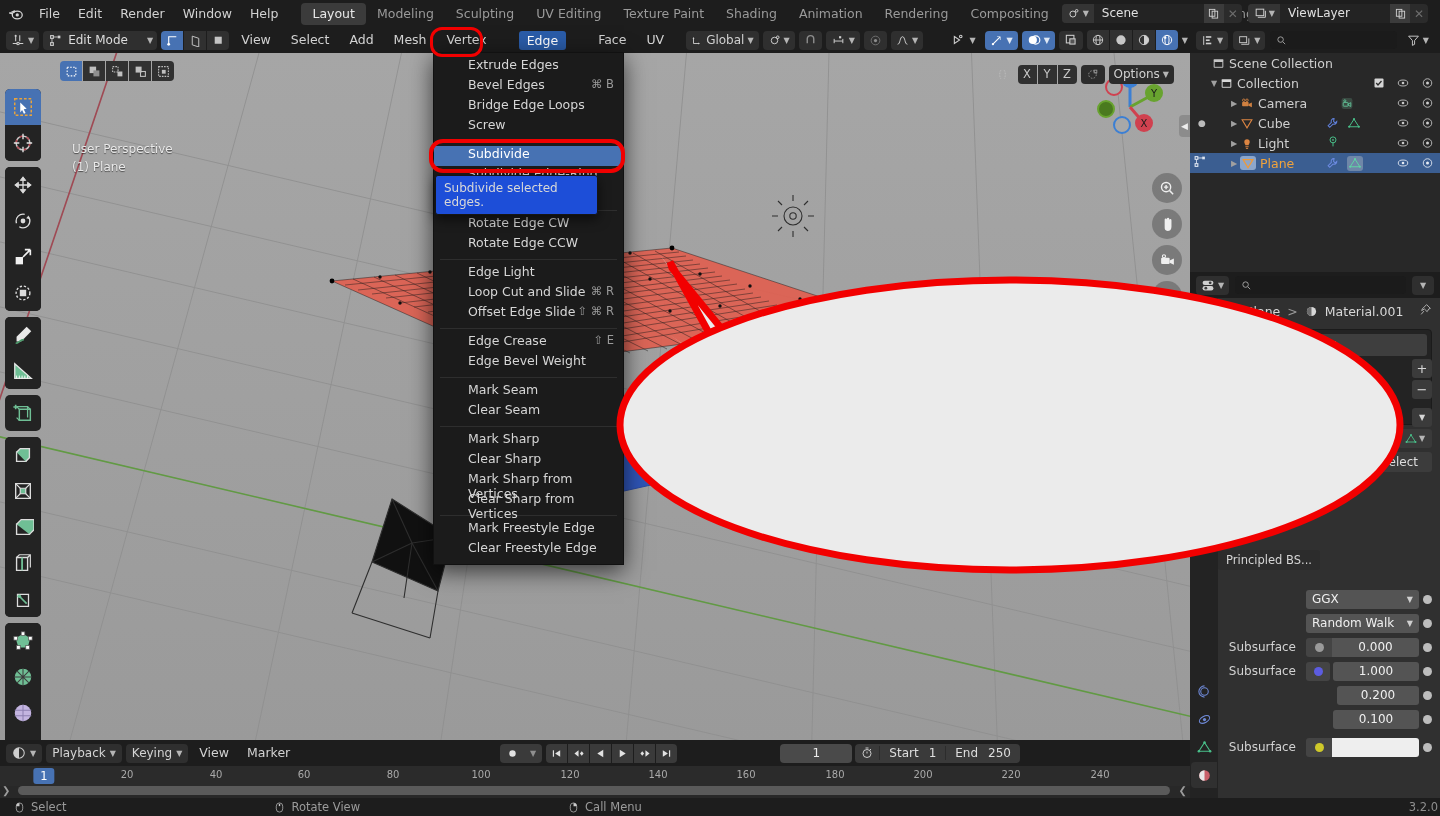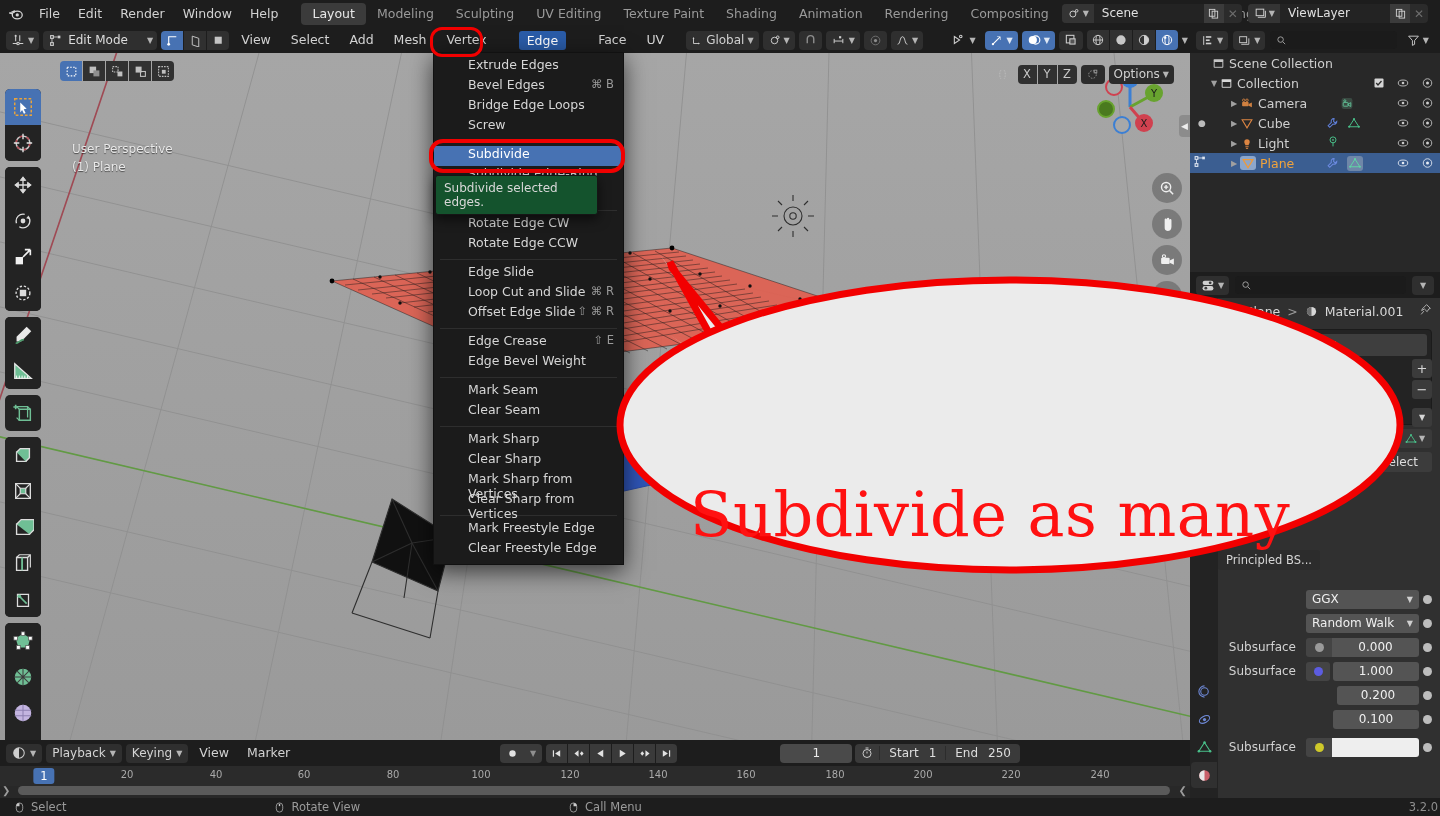--- a/index.html
+++ b/index.html
@@ -55,21 +55,21 @@
   .xyz span:first-child{border-radius:4px 0 0 4px;}
   .xyz span:last-child{border-radius:0 4px 4px 0;}
 
   
   .edgemenu{position:absolute;left:433px;top:52px;width:189px;background:#1b1b1b;border:1px solid #111;
             box-shadow:0 6px 22px rgba(0,0,0,.65);z-index:40;padding:4px 0;}
   .mrow{height:20px;display:flex;align-items:flex-start;padding:0 8px 0 34px;font-size:12.5px;color:#d6d6d6;position:relative;}
   .mrow .sc{position:absolute;right:9px;color:#9a9a9a;font-size:11.5px;}
   .mrow.sel{background:#4772b3;color:#fff;}
   .msep{height:1px;background:#2e2e2e;margin:4px 6px;}
-  .tooltip{position:absolute;left:435px;top:175px;width:145px;background:#14532d;border:1px solid #151515;
+  .tooltip{position:absolute;left:435px;top:175px;width:145px;background:#1d4ed8;border:1px solid #151515;
            border-radius:3px;padding:5px 8px;font-size:12px;color:#d8d8d8;z-index:60;box-shadow:0 4px 12px rgba(0,0,0,.6);}
   .redring{position:absolute;left:429px;top:139px;width:188px;height:26px;border:4px solid #f20000;border-radius:14px;z-index:55;pointer-events:none;}
   .redring2{position:absolute;left:430px;top:27px;width:47px;height:24px;border:3.5px solid #f20000;border-radius:12px;z-index:55;pointer-events:none;}
 
   
   .bubble-wrap{position:absolute;left:610px;top:240px;width:820px;height:340px;z-index:70;pointer-events:none;}
   .bubble-text{position:absolute;left:690px;top:478px;z-index:71;font-family:"DejaVu Serif","Liberation Serif",serif;
                font-size:62px;color:#ff1111;white-space:nowrap;letter-spacing:.5px;}
 
   
@@ -728,21 +728,21 @@
       </div>
     <div class="msep"></div>
     <div class="mrow">
         <span>Rotate Edge CW</span>
       </div>
     <div class="mrow">
         <span>Rotate Edge CCW</span>
       </div>
     <div class="msep"></div>
     <div class="mrow">
-        <span>Edge Slide</span>
+        <span>Edge Light</span>
       </div>
     <div class="mrow">
         <span>Loop Cut and Slide</span>
         <span class="sc">⌘ R</span>
       </div>
     <div class="mrow">
         <span>Offset Edge Slide</span>
         <span class="sc">⇧ ⌘ R</span>
       </div>
     <div class="msep"></div>
@@ -784,21 +784,20 @@
 
   <div class="tooltip">Subdivide selected edges.</div>
   <div class="redring"></div>
   <div class="redring2"></div>
 
   <svg class="bubble-wrap" viewBox="0 0 820 340">
     <path d="M60 95 L175 175 L50 15 L165 170 Z" fill="#ebebeb"></path>
     <path d="M62 28 L178 170 L148 182 L60 22 Z" fill="#ebebeb" stroke="#f20000" stroke-width="7"></path>
     <ellipse cx="400" cy="185" rx="390" ry="145" fill="#ebebeb" stroke="#f20000" stroke-width="7"></ellipse>
   </svg>
-  <div class="bubble-text">Subdivide as many</div>
 
   <div class="outliner">
     <div class="ol-head">
       <div class="hbtn">
         <svg width="13" height="13" viewBox="0 0 24 24">
             <path d="M5 4v16" stroke="#cfcfcf" stroke-width="1.8"></path>
             <rect x="9" y="4" width="10" height="3" fill="#cfcfcf"></rect>
             <rect x="9" y="10" width="7" height="3" fill="#cfcfcf"></rect>
             <rect x="9" y="16" width="10" height="3" fill="#cfcfcf"></rect>
           </svg>

